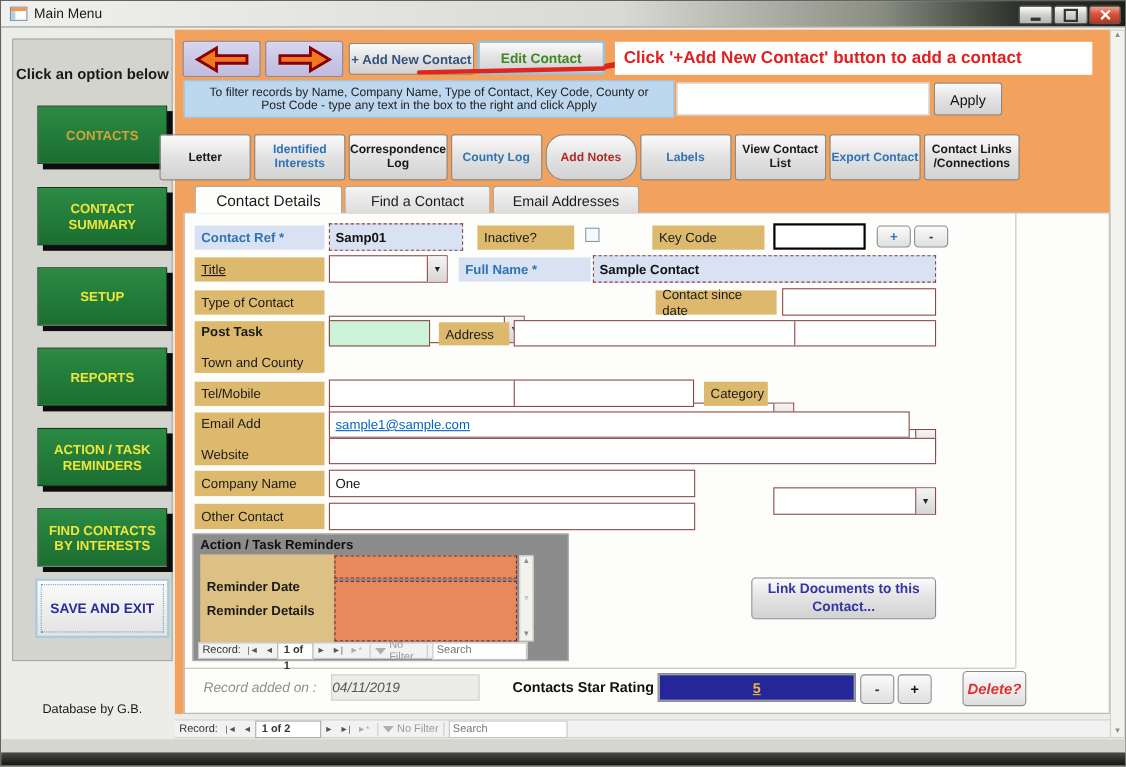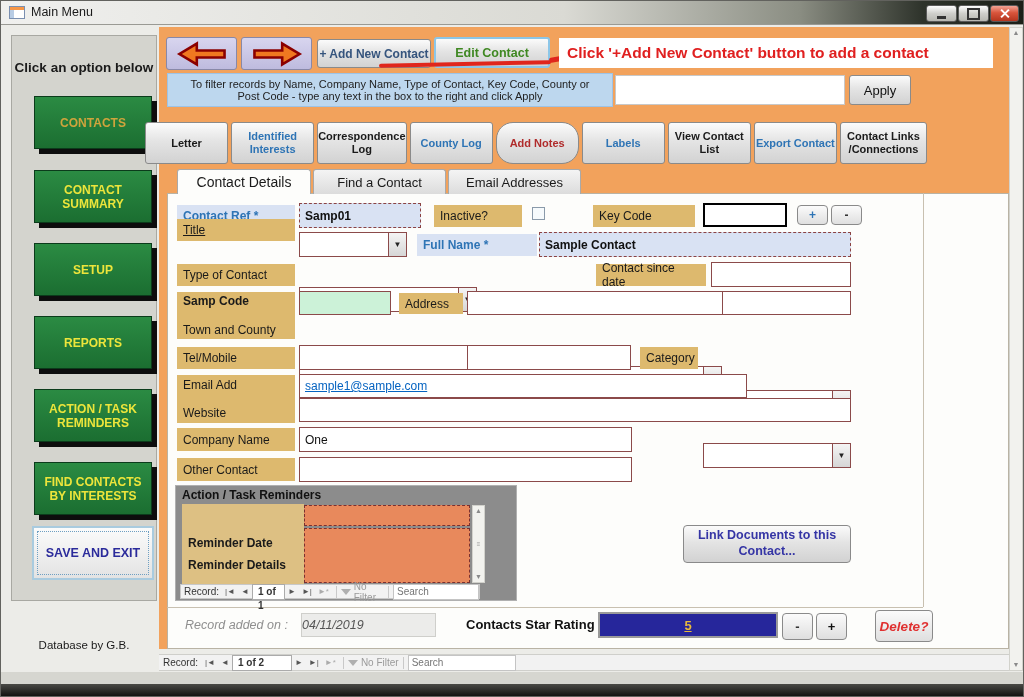--- a/index.html
+++ b/index.html
@@ -124,36 +124,36 @@
 
   <div class="lbl-blue abs" style="left:176px;top:204px;width:118px;height:22px;">Contact Ref *</div>
   <div class="inp dash abs" style="left:298px;top:202px;width:122px;height:25px;background:#D9E2F3;font-weight:bold;">Samp01</div>
   <div class="lbl-tan abs" style="left:433px;top:204px;width:88px;height:22px;">Inactive?</div>
   <div class="abs" style="left:531px;top:206px;width:13px;height:13px;background:#F6FAFC;border:1px solid #8A9AAA;"></div>
   <div class="lbl-tan abs" style="left:592px;top:204px;width:102px;height:22px;">Key Code</div>
   <div class="inp abs" style="left:702px;top:202px;width:84px;height:24px;border:2px solid #000;"></div>
   <div class="smallbtn abs" style="left:796px;top:204px;width:31px;height:20px;color:#2E74B5;font-size:12px;">+</div>
   <div class="smallbtn abs" style="left:830px;top:204px;width:31px;height:20px;color:#333;font-size:12px;">-</div>
 
-  <div class="lbl-tan abs" style="left:176px;top:218px;width:118px;height:22px;text-decoration:underline;">Title</div>
+  <div class="lbl-tan abs" style="left:176px;top:233px;width:118px;height:22px;text-decoration:underline;">Title</div>
   <div class="inp combo abs" style="left:298px;top:231px;width:108px;height:25px;">
       <span class="combo-arrow">▼</span>
     </div>
   <div class="lbl-blue abs" style="left:416px;top:233px;width:120px;height:22px;">Full Name *</div>
   <div class="inp dash abs" style="left:538px;top:231px;width:312px;height:25px;background:#D9E2F3;font-weight:bold;">Sample Contact</div>
 
   <div class="lbl-tan abs" style="left:176px;top:263px;width:118px;height:22px;">Type of Contact</div>
   <div class="inp combo abs" style="left:298px;top:261px;width:178px;height:25px;">
       <span class="combo-arrow">▼</span>
     </div>
   <div class="lbl-tan abs" style="left:595px;top:263px;width:110px;height:22px;">Contact since date</div>
   <div class="inp abs" style="left:710px;top:261px;width:140px;height:25px;"></div>
 
   <div class="lbl-tan abs" style="left:176px;top:291px;width:118px;height:47px;flex-direction:column;align-items:flex-start;justify-content:space-between;padding:2px 6px;">
-    <span style="font-weight:bold;">Samp Code</span>
+    <span style="font-weight:bold;">Post Task</span>
     <span>Town and County</span>
   </div>
   <div class="inp abs" style="left:298px;top:290px;width:92px;height:24px;background:#CCF2D8;"></div>
   <div class="lbl-tan abs" style="left:398px;top:292px;width:64px;height:21px;">Address</div>
   <div class="inp abs" style="left:466px;top:290px;width:384px;height:24px;">
       <span class="abs" style="left:254px;top:0;bottom:0;width:1px;background:#8B4A4A;"></span>
     </div>
   <div class="inp combo abs" style="left:298px;top:315px;width:423px;height:24px;">
       <span class="combo-arrow">▼</span>
     </div>
@@ -167,34 +167,34 @@
     </div>
   <div class="lbl-tan abs" style="left:639px;top:346px;width:58px;height:22px;">Category</div>
   <div class="inp combo abs" style="left:702px;top:344px;width:148px;height:25px;">
       <span class="combo-arrow">▼</span>
     </div>
 
   <div class="lbl-tan abs" style="left:176px;top:374px;width:118px;height:48px;flex-direction:column;align-items:flex-start;justify-content:space-between;padding:3px 6px;">
     <span>Email Add</span>
     <span>Website</span>
   </div>
-  <div class="inp abs" style="left:298px;top:373px;width:448px;height:24px;align-items:center;">
+  <div class="inp abs" style="left:298px;top:373px;width:528px;height:24px;align-items:center;">
       <span style="color:#0563C1;text-decoration:underline;">sample1@sample.com</span>
     </div>
   <div class="inp abs" style="left:298px;top:397px;width:552px;height:24px;"></div>
 
   <div class="lbl-tan abs" style="left:176px;top:427px;width:118px;height:23px;">Company Name</div>
   <div class="inp abs" style="left:298px;top:426px;width:333px;height:25px;">One</div>
 
   <div class="lbl-tan abs" style="left:176px;top:457px;width:118px;height:23px;">Other Contact</div>
   <div class="inp abs" style="left:298px;top:456px;width:333px;height:25px;"></div>
 
   <div class="abs" style="left:174px;top:484px;width:342px;height:116px;background:#8C8C8C;border:1px solid #B0B0B0;">
     <div class="abs" style="left:6px;top:2px;font-size:12px;font-weight:600;color:#111;">Action / Task Reminders</div>
-    <div class="lbl-tan abs" style="left:6px;top:18px;width:122px;height:80px;flex-direction:column;align-items:flex-start;justify-content:flex-end;padding:12px 6px;background:#DDC083;">
+    <div class="lbl-tan abs" style="left:6px;top:18px;width:122px;height:80px;flex-direction:column;align-items:flex-start;justify-content:center;padding:4px 6px;background:#DDC083;">
       <span style="font-weight:600;margin-bottom:8px;">Reminder Date</span>
       <span style="font-weight:600;">Reminder Details</span>
     </div>
     <div class="abs" style="left:128px;top:19px;width:166px;height:21px;background:#E8895C;border:1px dashed #7A3030;"></div>
     <div class="abs" style="left:128px;top:42px;width:166px;height:55px;background:#E8895C;border:1px dashed #7A3030;"></div>
     <div class="scrollbar abs" style="left:296px;top:19px;width:13px;height:78px;">
       <span class="sb-arrow">▲</span>
       <span style="font-size:6px;color:#9A9A9A;">≡</span>
       <span class="sb-arrow">▼</span>
     </div>

